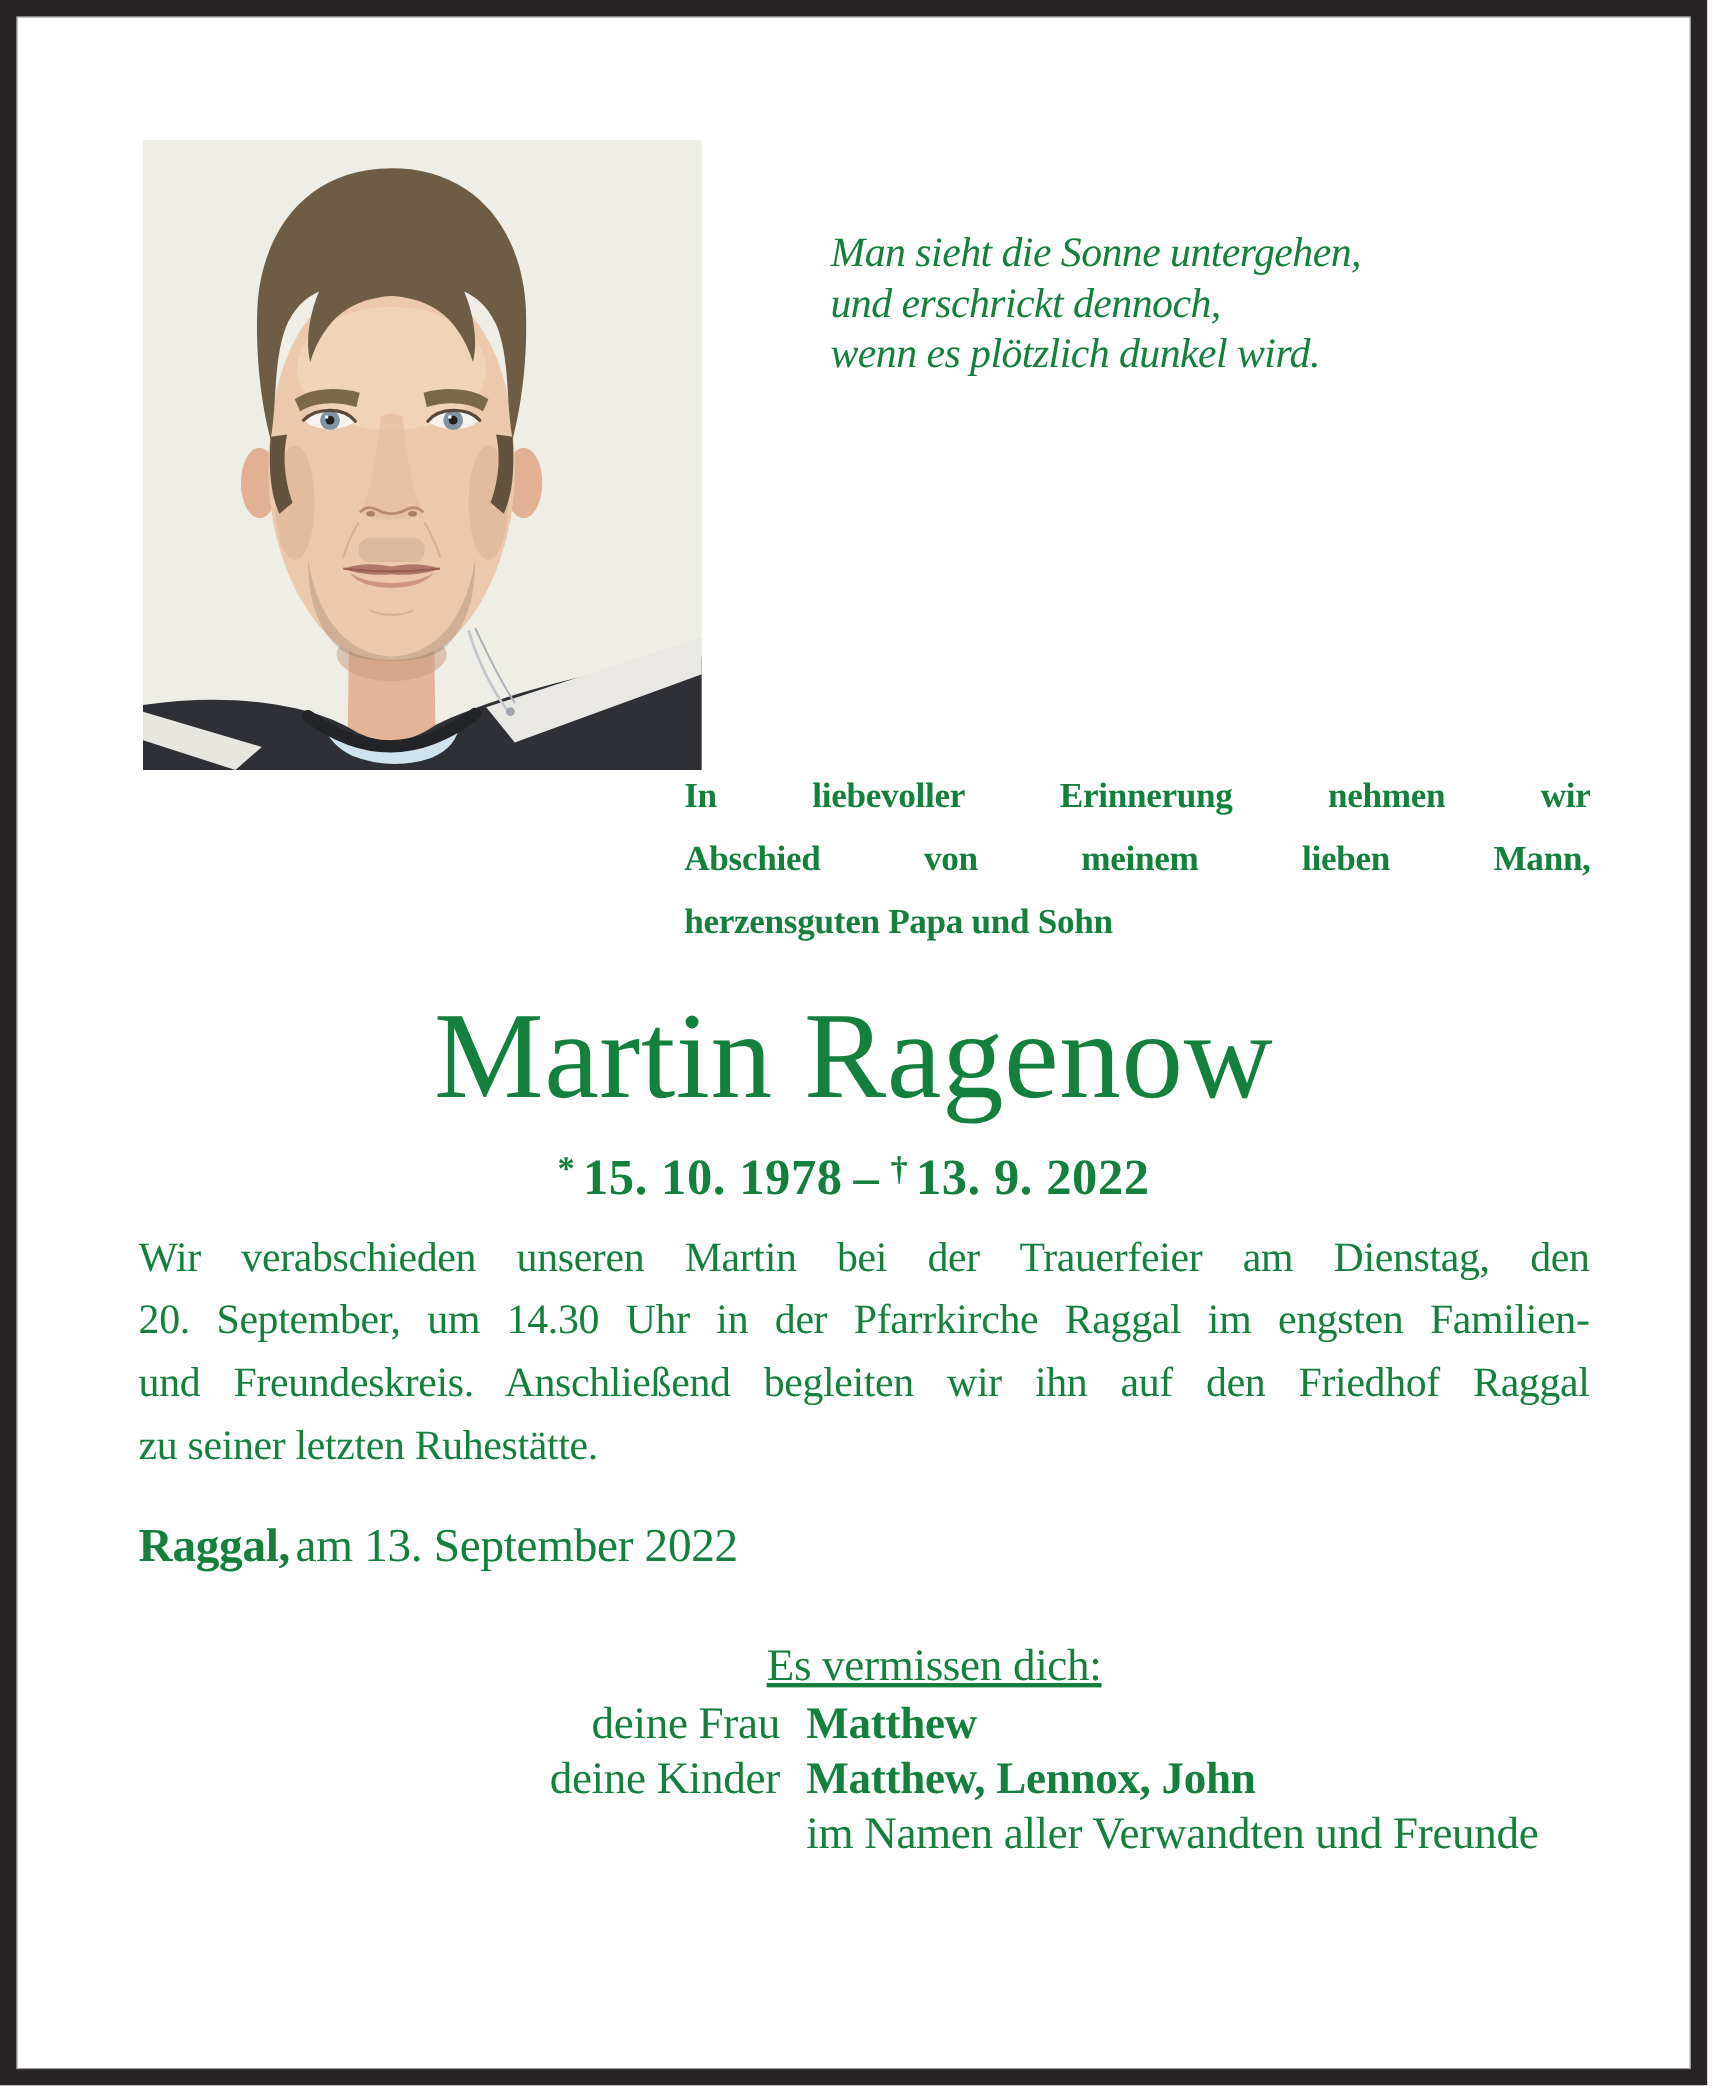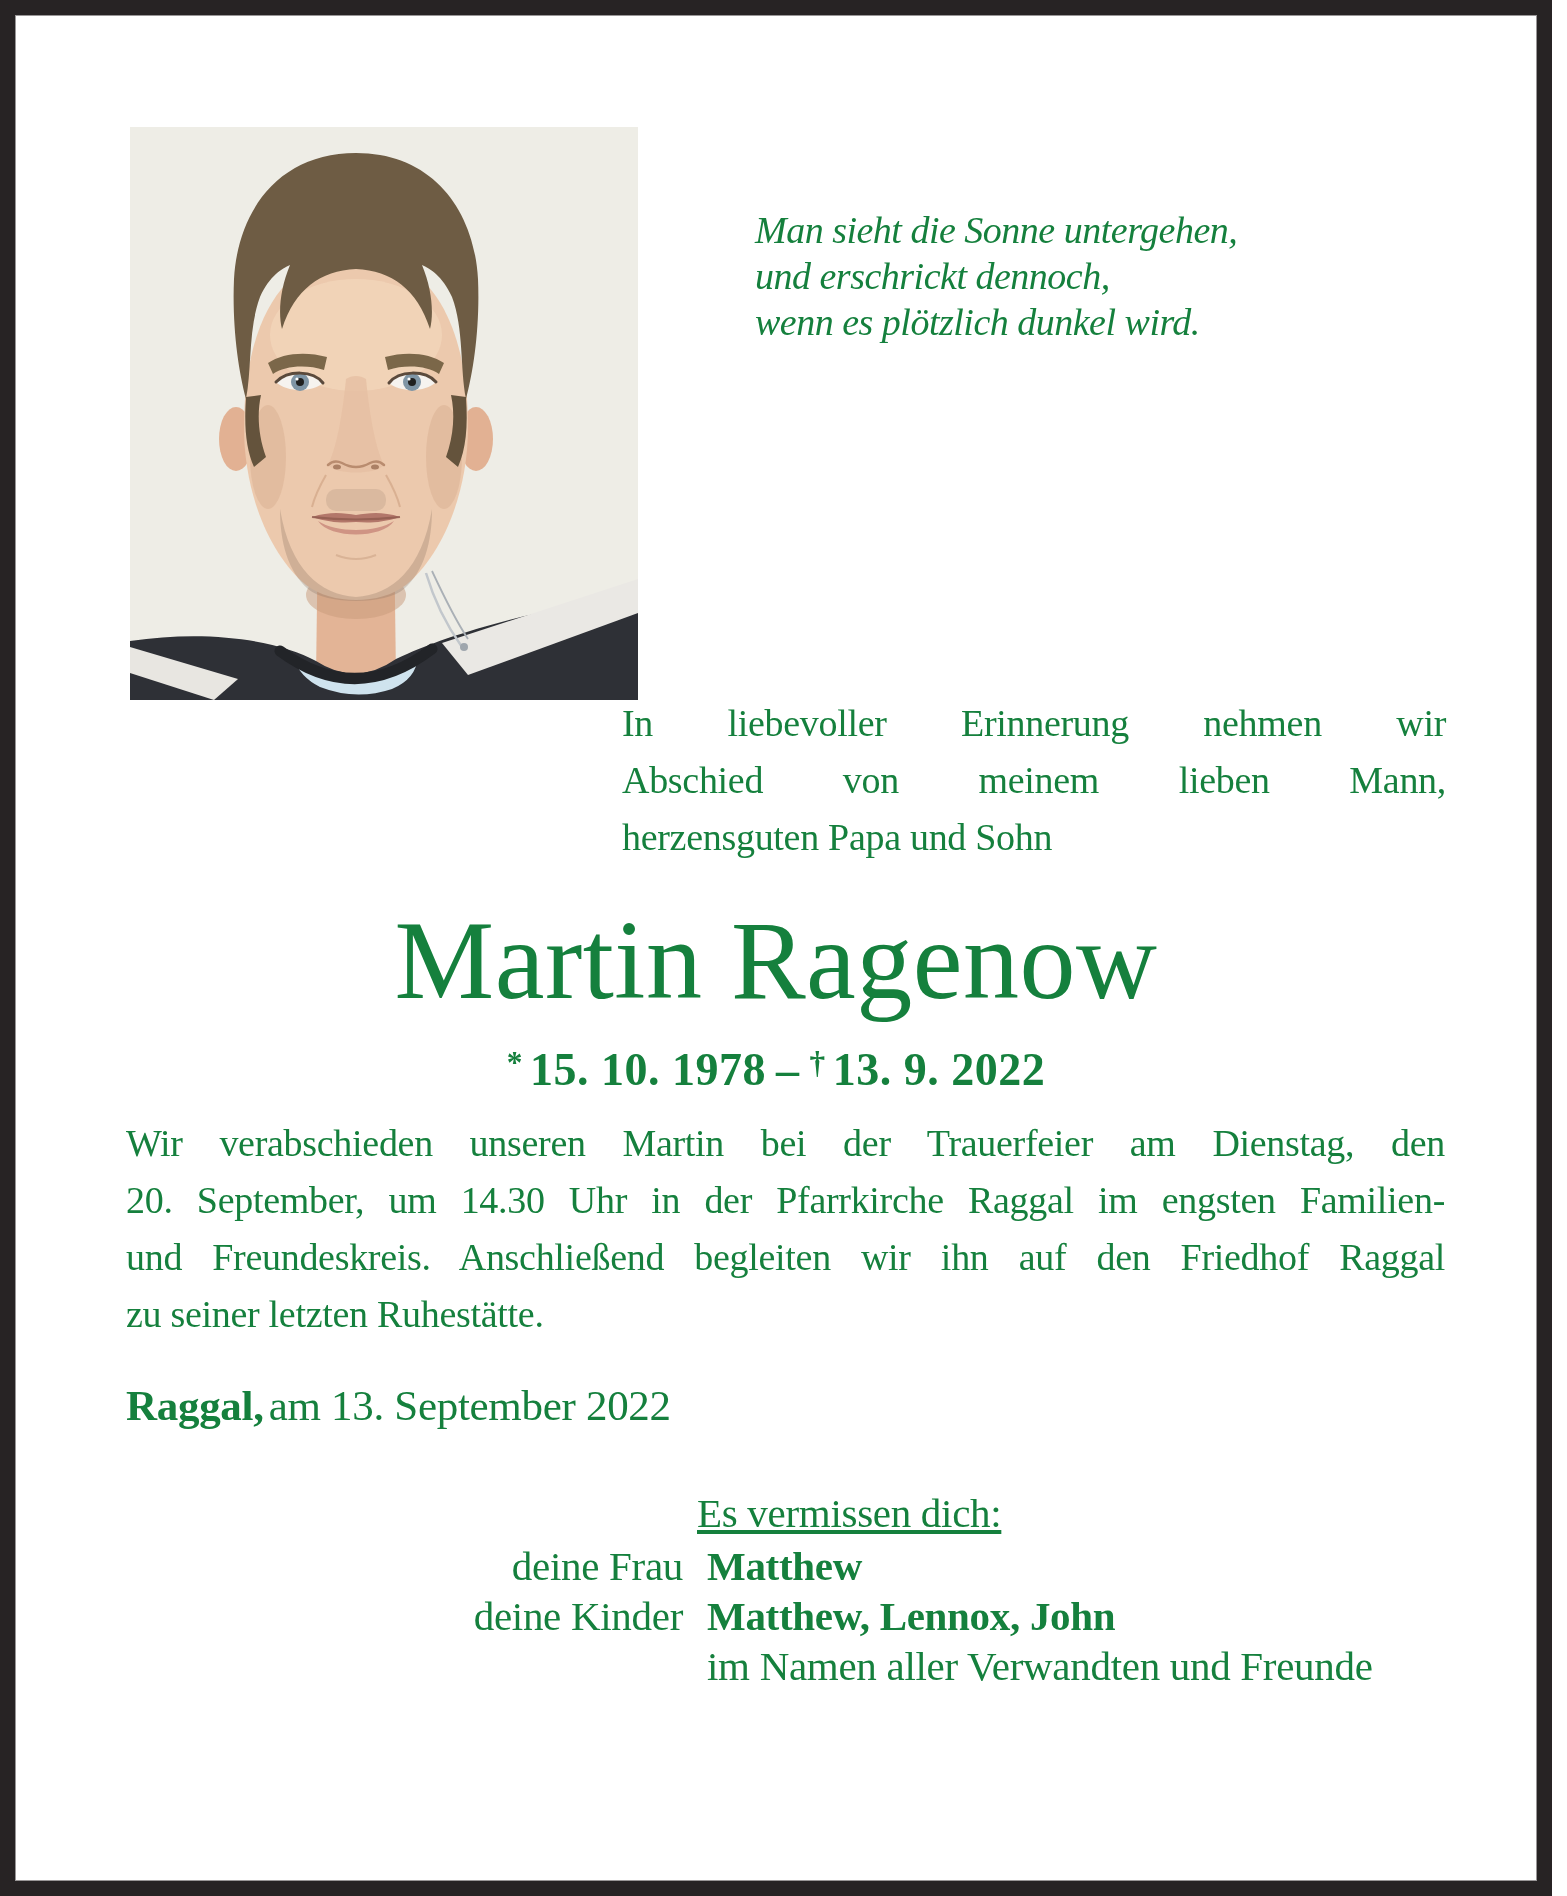--- a/index.html
+++ b/index.html
@@ -22,21 +22,21 @@
     position:absolute;left:115px;top:112px;width:508px;height:573px;
   }
   .photo svg{display:block;width:100%;height:100%;}
   .poem{
     position:absolute;left:740px;top:192px;width:620px;
     font-style:italic;font-size:38px;line-height:46px;
     letter-spacing:-0.5px;
   }
   .intro{
     position:absolute;left:607px;top:680px;width:824px;
-    font-size:38px;line-height:57px;letter-spacing:-0.3px;
+    font-size:32px;line-height:57px;letter-spacing:-0.3px;font-weight:bold;
   }
   .jline{text-align:justify;text-align-last:justify;}
   .name{
     position:absolute;left:0;top:884px;width:100%;
     text-align:center;font-size:112px;line-height:1.1;
     letter-spacing:0.5px;
   }
   .dates{
     position:absolute;left:0;top:1028px;width:100%;
     text-align:center;font-size:46px;font-weight:bold;letter-spacing:0.5px;
@@ -51,21 +51,21 @@
     position:absolute;left:111px;top:1366px;
     font-size:43px;letter-spacing:-0.3px;
   }
   .dateline .place{font-weight:bold;margin-right:5px;}
   .closing-heading{
     position:absolute;left:682px;top:1474px;
     font-size:41px;letter-spacing:-0.3px;text-decoration:underline;
   }
   .mourners{
     position:absolute;left:0;top:1526px;width:1440px;
-    font-size:41px;line-height:50px;letter-spacing:-0.3px;
+    font-size:41px;line-height:50px;letter-spacing:-0.3px;padding-left:26px;
   }
   .mrow{display:flex;}
   .mlabel{width:668px;text-align:right;flex:0 0 auto;}
   .mvalue{margin-left:24px;}
   .bold{font-weight:bold;}
 </style>
 </head>
 <body>
 
 <div class="card">

